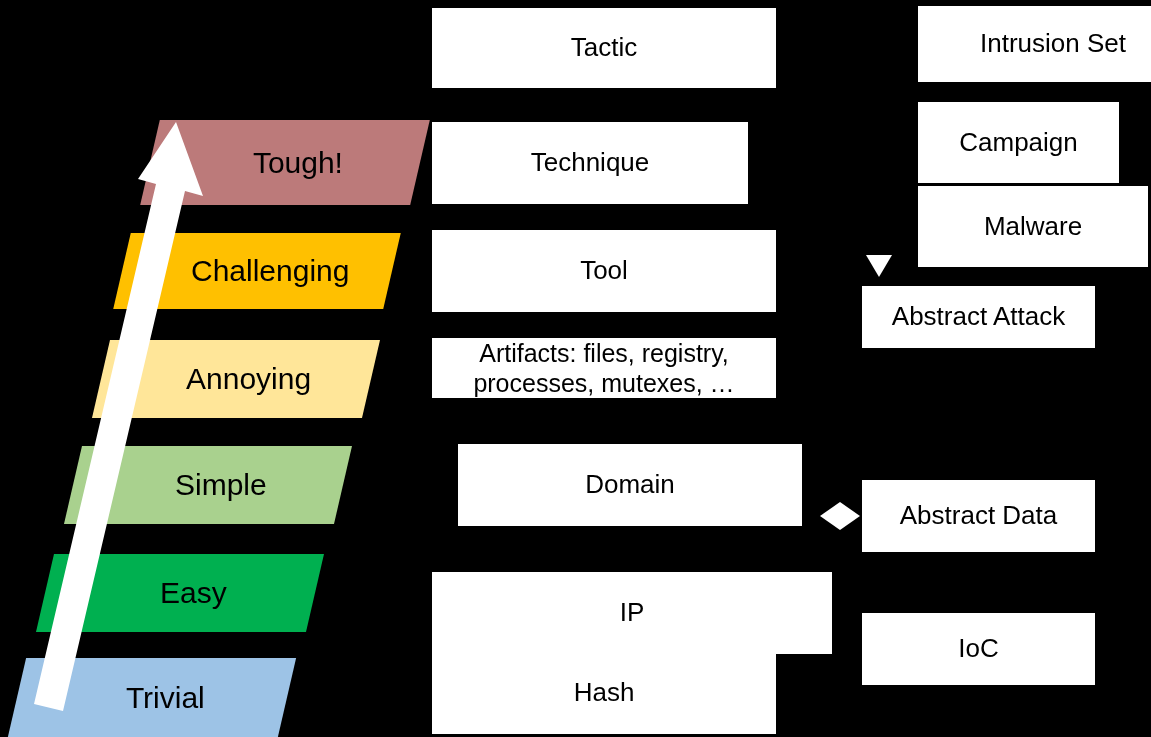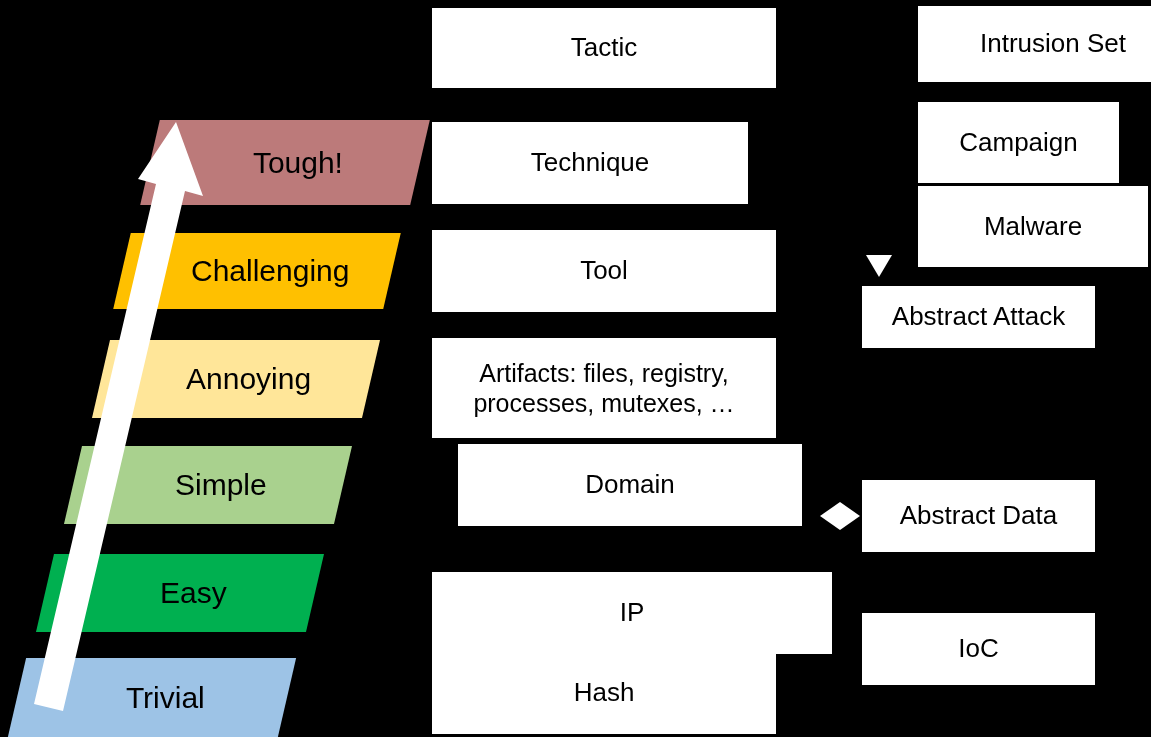--- a/index.html
+++ b/index.html
@@ -121,21 +121,21 @@
   </div>
 
   <div class="box" style="left:432px; top:122px; width:316px; height:82px;">
     <span>Technique</span>
   </div>
 
   <div class="box" style="left:432px; top:230px; width:344px; height:82px;">
     <span>Tool</span>
   </div>
 
-  <div class="box small" style="left:432px; top:338px; width:344px; height:100px; padding:17px 2px;">
+  <div class="box small" style="left:432px; top:338px; width:344px; height:60px; padding:17px 2px;">
     <span>Artifacts: files, registry, processes, mutexes, …</span>
   </div>
 
   <div class="box" style="left:432px; top:444px; width:344px; height:82px;margin-left:26px;">
     <span>Domain</span>
   </div>
 
   <div class="box" style="left:432px; top:572px; width:400px; height:82px;">
     <span>IP</span>
   </div>

